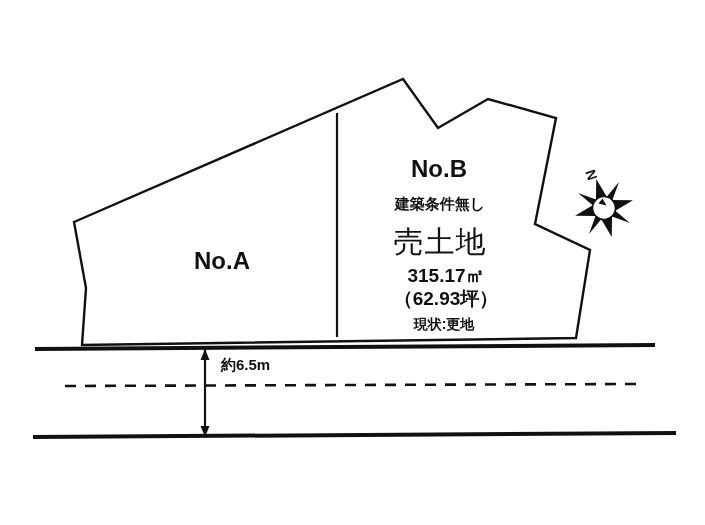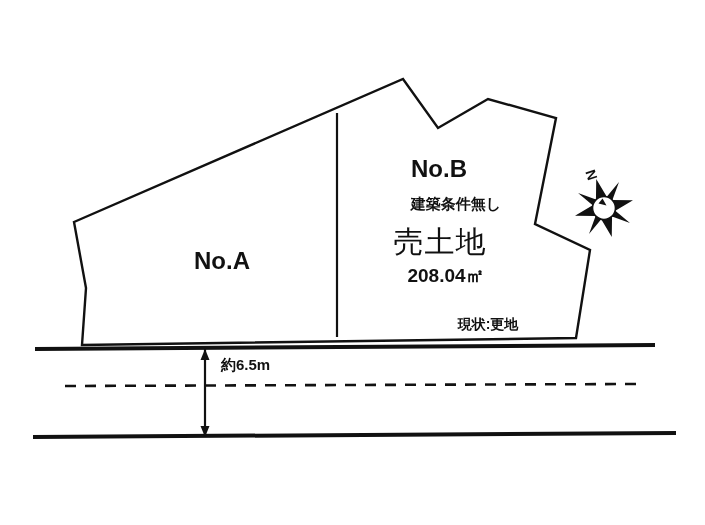--- a/index.html
+++ b/index.html
@@ -109,24 +109,25 @@
       <polygon fill="#111111" points="-1.5,-9.5 2.5,-2.5 -5.5,-4.5"></polygon>
     </g>
   </svg>
 
   <div class="lbl" style="left:586px; top:168px; font-size:14px; font-weight:bold; transform:rotate(-108deg); transform-origin:center center;">N</div>
 
   <div class="lbl lbl-center no-a-label" style="left:222px; top:249px;">No.A</div>
 
   <div class="lbl lbl-center no-b-label" style="left:439px; top:157px;">No.B</div>
 
-  <div class="lbl lbl-center cond-label" style="left:456px; top:196px;">建築条件無し</div>
+  <div class="lbl lbl-center cond-label" style="left:440px; top:196px;">建築条件無し</div>
 
   <div class="lbl lbl-center headline-label" style="left:440px; top:227px;">売土地</div>
 
-  <div class="lbl lbl-center area-label" style="left:446px; top:266px;">208.04㎡</div>
+  <div class="lbl lbl-center area-label" style="left:446px; top:266px;">315.17㎡</div>
 
+  <div class="lbl lbl-center tsubo-label" style="left:446px; top:289px;">（62.93坪）</div>
 
-  <div class="lbl lbl-center status-label" style="left:444px; top:317px;margin-left:44px;">現状:更地</div>
+  <div class="lbl lbl-center status-label" style="left:444px; top:317px;">現状:更地</div>
 
   <div class="lbl width-label" style="left:221px; top:357px;text-align:right;">約6.5m</div>
 
 </div>
 
 </body></html>

